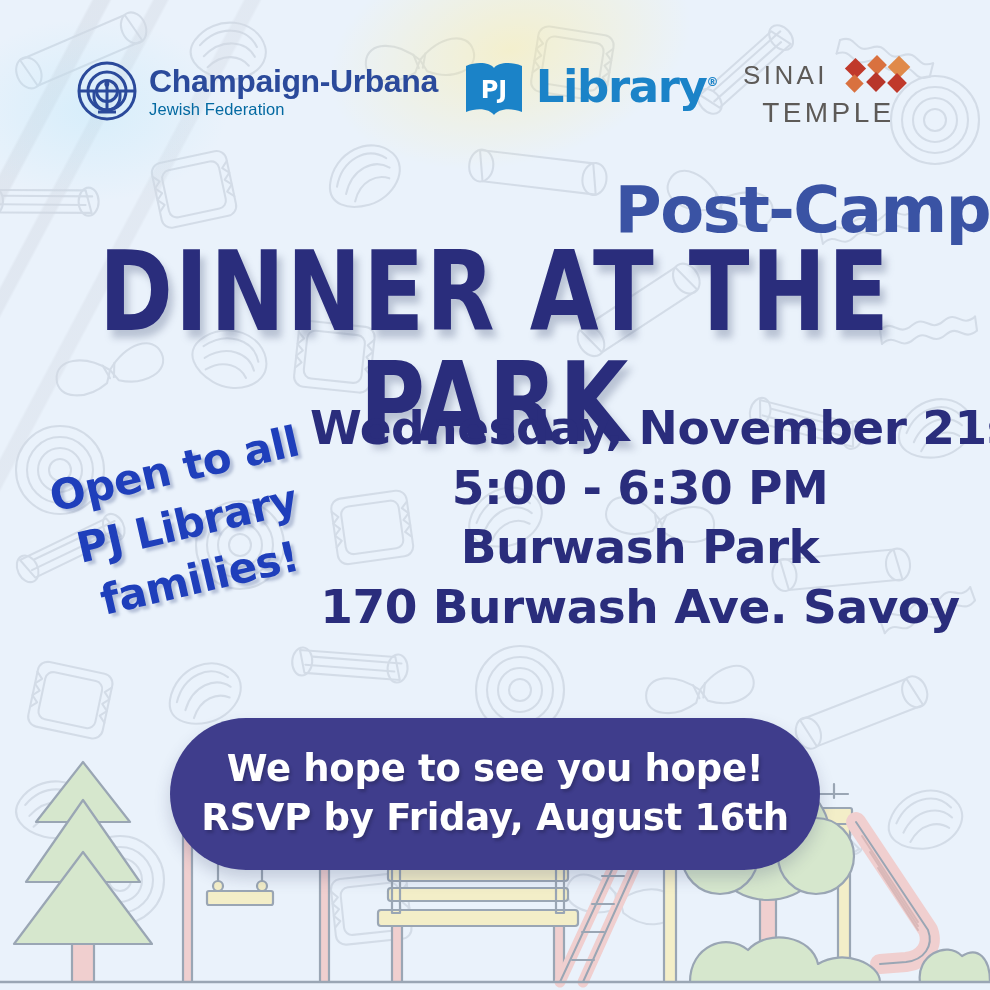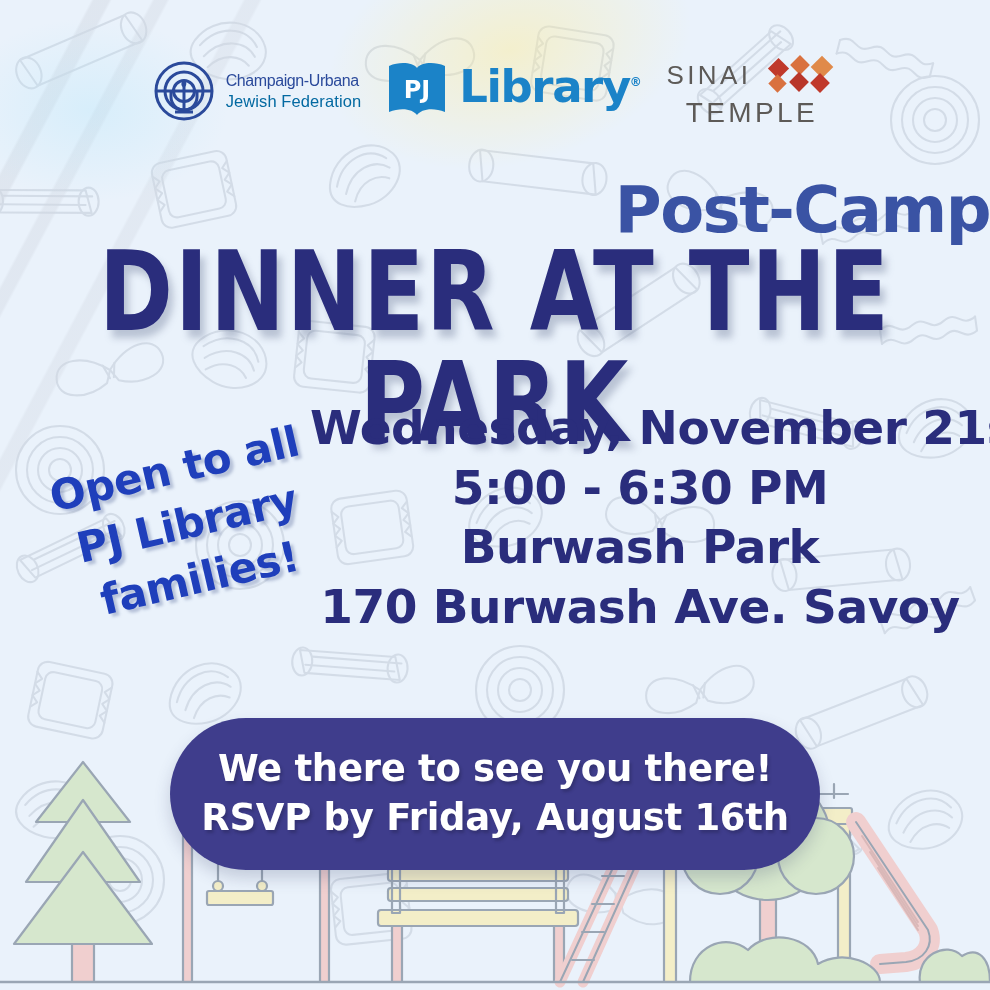--- a/index.html
+++ b/index.html
@@ -33,21 +33,21 @@
   
   .content{position:absolute;inset:0;z-index:5;}
 
   
   .logos{position:absolute;top:52px;left:0;width:990px;height:78px;
     display:flex;align-items:center;justify-content:center;gap:26px;}
   .logo{display:flex;align-items:center;}
 
   .cujf{display:flex;align-items:center;gap:11px;}
   .cujf-text{display:flex;flex-direction:column;line-height:1;}
-  .cujf-t1{font-size:16px;font-weight:400;color:#2b4a9b;letter-spacing:-.4px;}
+  .cujf-t1{font-size:32px;font-weight:700;color:#2b4a9b;letter-spacing:-.4px;}
   .cujf-t2{font-size:16.5px;font-weight:400;color:#0369a1;letter-spacing:.1px;margin-top:4px;}
 
   .pj{display:flex;align-items:flex-start;gap:12px;}
   .pj-mark{width:60px;height:62px;}
   .pj-word{font-size:45px;font-weight:700;color:#1b83c8;letter-spacing:-1.4px;
     position:relative;font-family:"DejaVu Sans",sans-serif;}
   .pj-reg{font-size:12px;vertical-align:super;font-weight:700;}
 
   .sinai{display:flex;flex-direction:column;align-items:center;line-height:1;}
   .sinai-row{display:flex;align-items:center;gap:16px;}
@@ -318,18 +318,18 @@
       <div>170 Burwash Ave. Savoy</div>
     </div>
 
     <div class="open-all">
       <div>Open to all</div>
       <div>PJ Library</div>
       <div>families!</div>
     </div>
 
     <div class="cta">
-      <div>We there to see you there!</div>
+      <div>We hope to see you hope!</div>
       <div>RSVP by Friday, August 16th</div>
     </div>
 
   </div>
 </div>
 
 </body></html>

